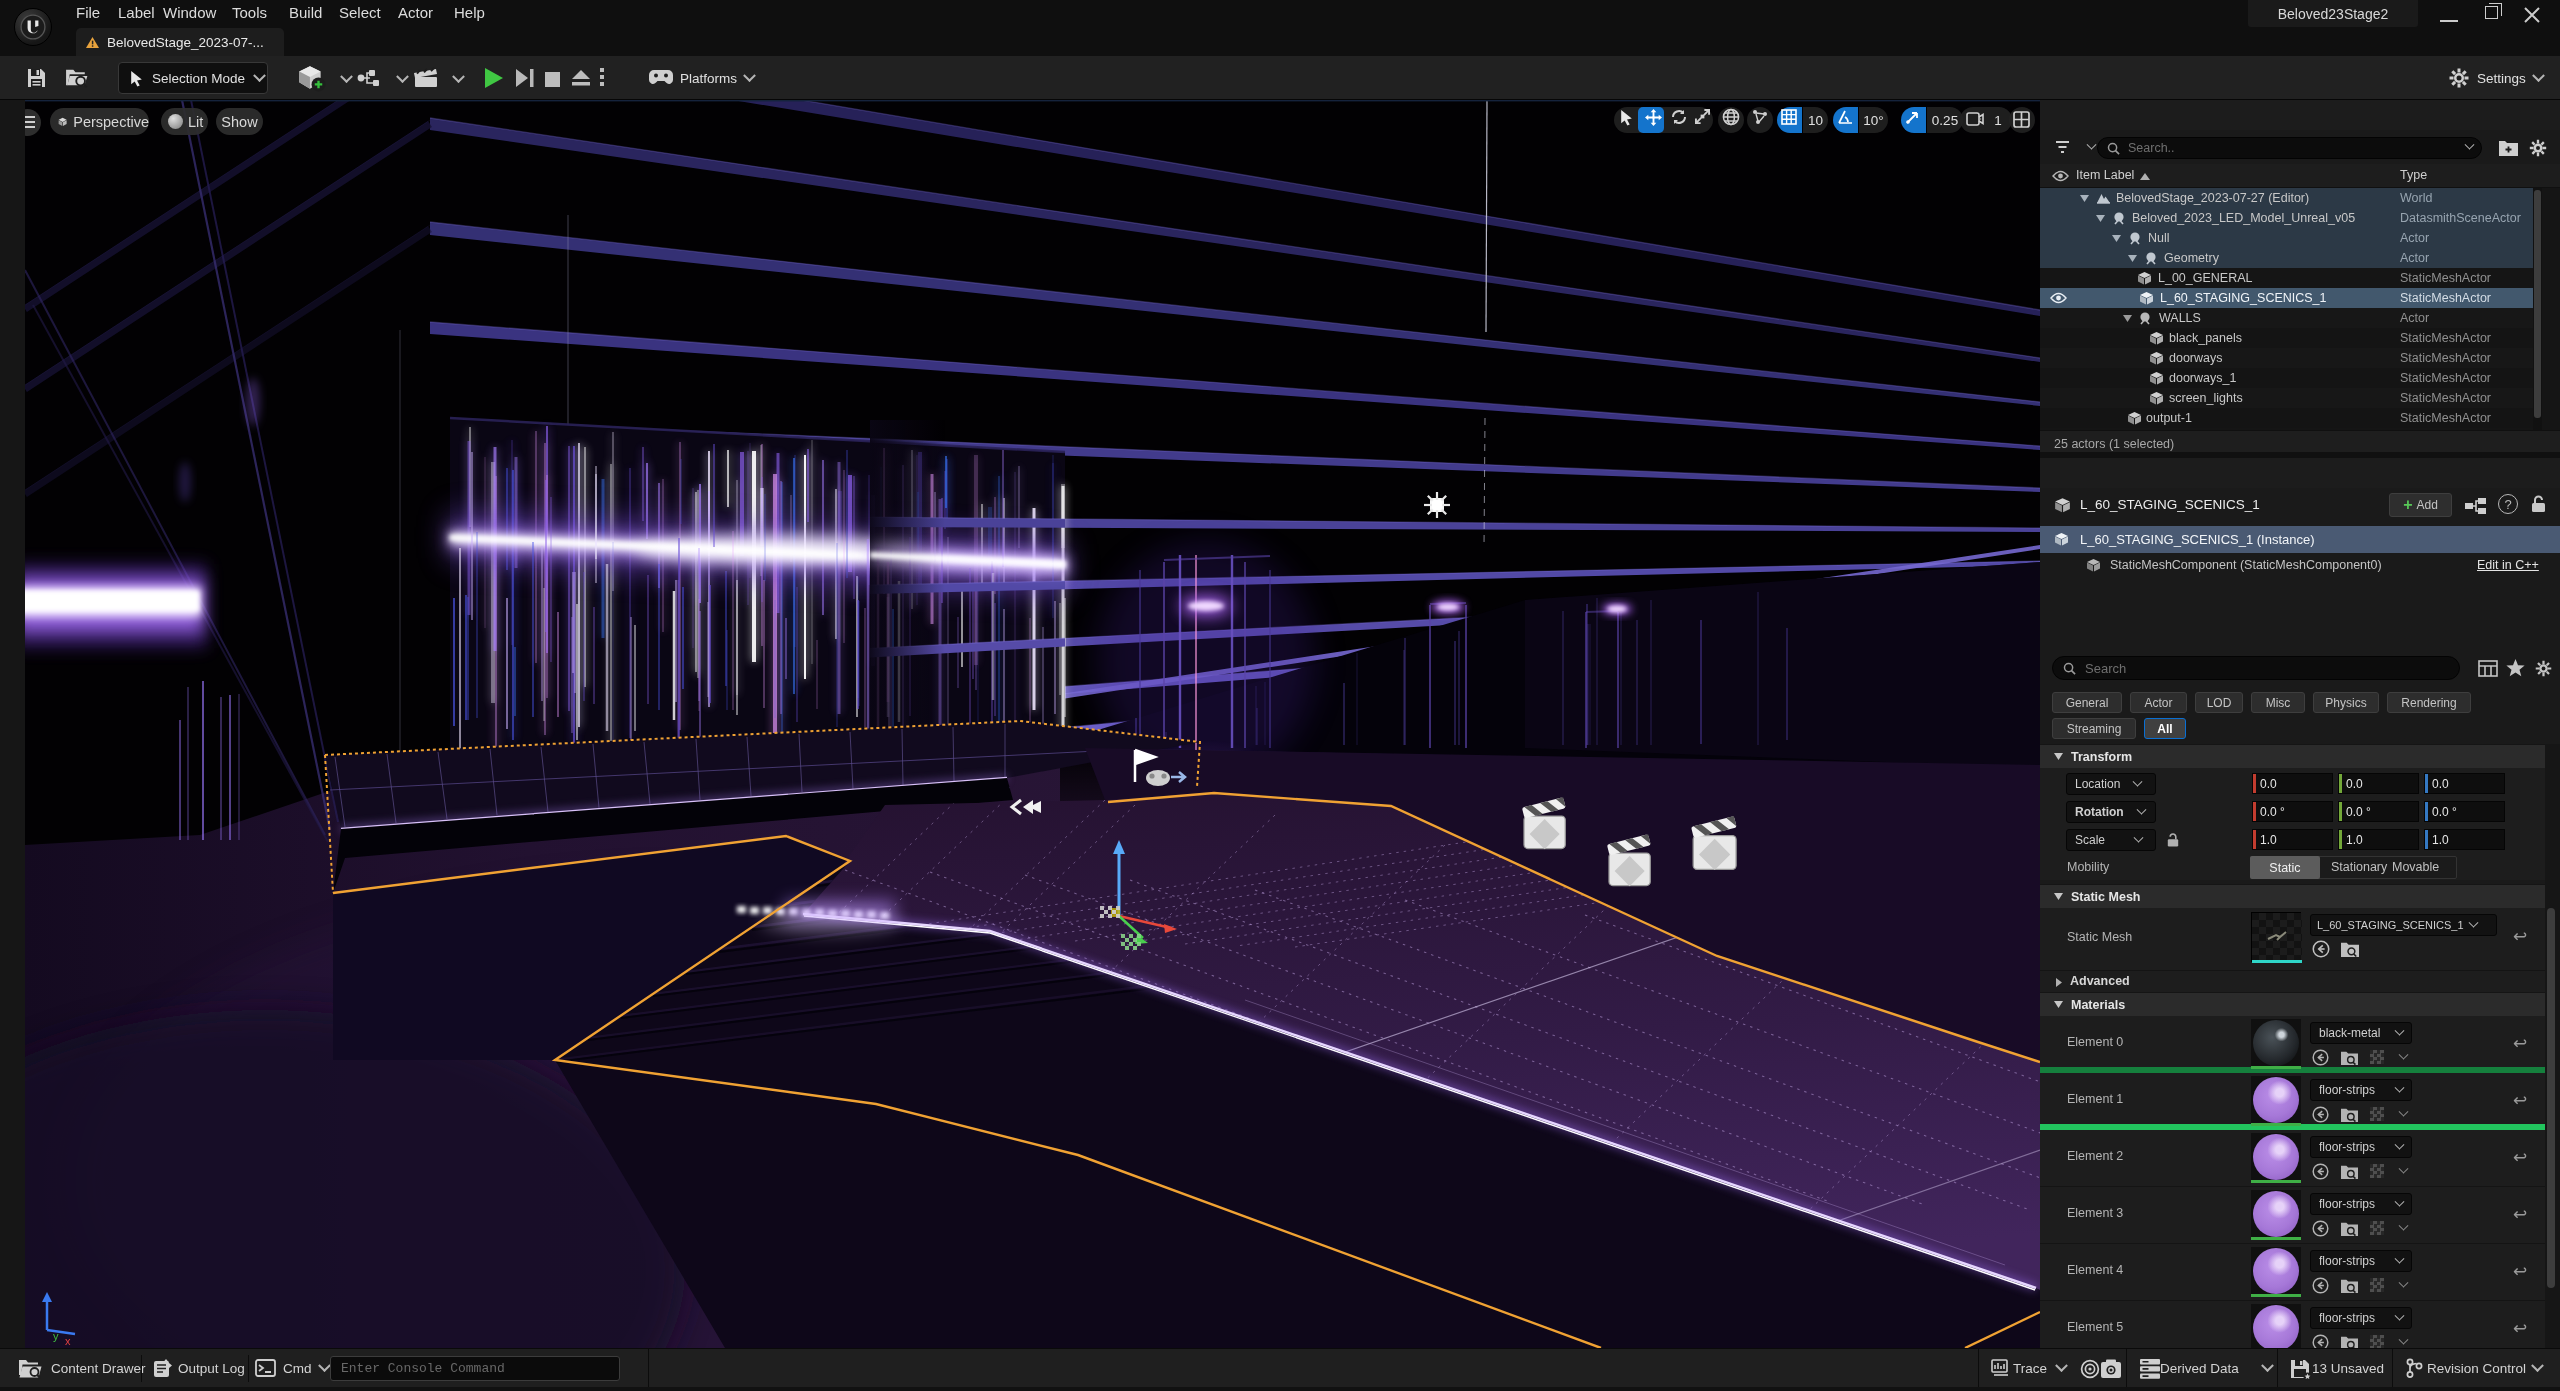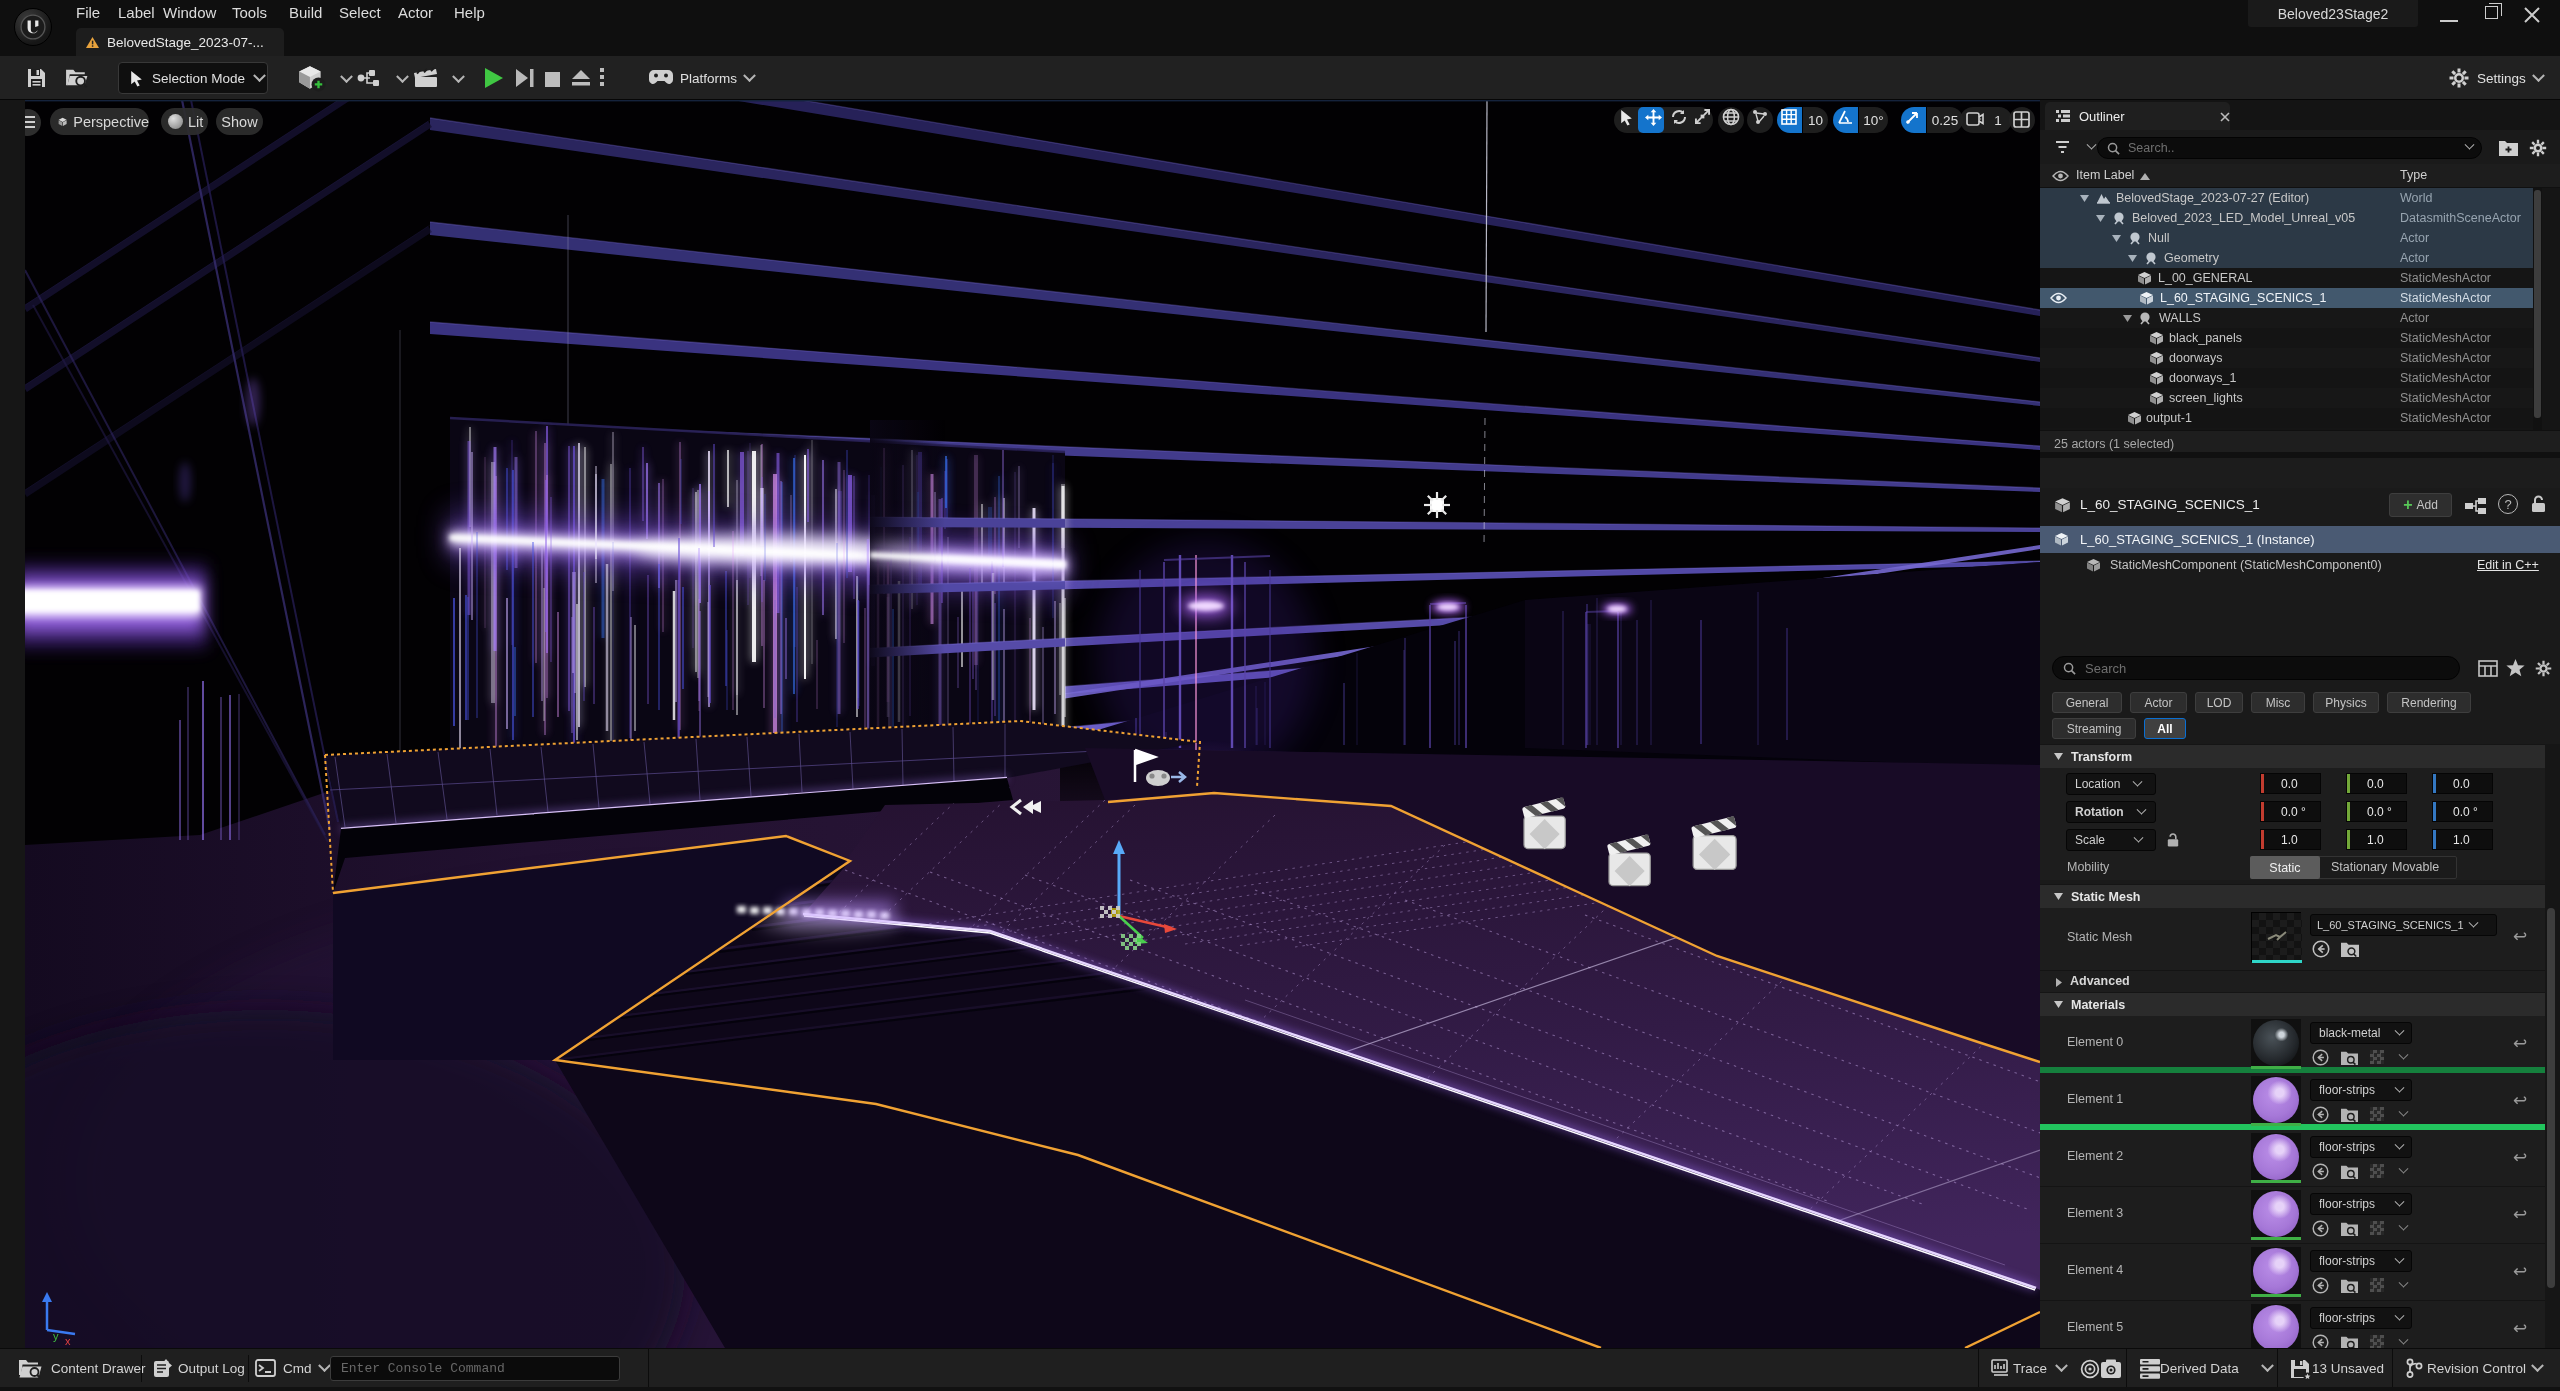--- a/index.html
+++ b/index.html
@@ -31,22 +31,22 @@
   #statusbar { position:absolute; left:0; top:1348px; width:2560px; height:39px; background:#1f1f1f; border-top:1px solid #0a0a0a;}
   #statusbottom { position:absolute; left:0; top:1387px; width:2560px; height:4px; background:#111; }
   .sbitem { position:absolute; top:0; height:39px; display:flex; align-items:center; font-size:13.5px; color:#d4d4d4; white-space:nowrap; }
   .chev { display:inline-block; width:9px; height:9px; border-right:2px solid #b5b5b5; border-bottom:2px solid #b5b5b5;
      transform:rotate(45deg) translate(-2px,-2px); margin-left:8px; }
   .chev.sm { width:7px; height:7px; border-width:1.6px; }
   .orow { position:absolute; left:0; width:496px; height:20px; display:flex; align-items:center; font-size:12.5px; color:#c8c8c8; }
   .orow .typ { position:absolute; left:360px; color:#909090; }
   .sechdr { position:absolute; left:0; width:505px; height:24px; background:#2b2b2b; display:flex; align-items:center;
      font-size:12.5px; font-weight:bold; color:#e6e6e6; border-top:1px solid #151515;}
-  .numfield { position:absolute; width:61px; height:21px; background:#0e0e0e; border:1px solid #050505;
-     display:flex; align-items:center; font-size:12px; color:#e8e8e8; padding-left:20px;margin-left:8px; }
+  .numfield { position:absolute; width:81px; height:21px; background:#0e0e0e; border:1px solid #050505;
+     display:flex; align-items:center; font-size:12px; color:#e8e8e8; padding-left:7px; }
   .numfield i { position:absolute; left:0; top:0; bottom:0; width:3px; }
   .ddbox { position:absolute; height:22px; background:#121212; border:1px solid #060606; border-radius:3px;
      display:flex; align-items:center; font-size:12px; color:#d0d0d0; padding:0 8px; }
   .fbtn { position:absolute; height:21px; background:#2d2d2d; border:1px solid #3e3e3e; border-radius:3px;
      display:flex; align-items:center; justify-content:center; font-size:12px; color:#c4c4c4; }
   .tabbar { position:absolute; left:0; width:520px; height:30px; background:#141414; }
   .tab { position:absolute; top:2px; height:28px; background:#1f1f1f; border-radius:5px 5px 0 0;
      display:flex; align-items:center; font-size:13px; color:#ececec; }
   .undo { color:#9a9a9a; font-size:17px; }
   .vbtn { position:absolute; top:7px; height:26px; background:#222222e0; display:flex; align-items:center;
@@ -873,36 +873,20 @@
  <div class="vbtn" style="left:1984px;width:26px;border-radius:13px;"></div>
  <svg class="abs" style="left:1988px;top:11px" width="17" height="17" viewBox="0 0 17 17">
         <rect x="1" y="1" width="15" height="15" rx="2" fill="none" stroke="#d0d0d0" stroke-width="1.7"></rect>
         <path d="M8.5 1 v15 M1 8.5 h15" stroke="#d0d0d0" stroke-width="1.7"></path>
       </svg>
 </div>
 
 </div>
 <div id="rightpanel">
 
- <div class="tabbar" style="top:0;">
-  <div class="tab" style="left:5px;width:185px;padding-left:10px;">
-   <svg width="16" height="14" viewBox="0 0 16 14" style="margin-right:8px">
-          <rect x="1" y="1" width="3" height="3" fill="#cfcfcf"></rect>
-          <rect x="6" y="1" width="9" height="3" fill="#cfcfcf"></rect>
-          <rect x="3" y="5.5" width="3" height="3" fill="#cfcfcf"></rect>
-          <rect x="8" y="5.5" width="7" height="3" fill="#cfcfcf"></rect>
-          <rect x="1" y="10" width="3" height="3" fill="#cfcfcf"></rect>
-          <rect x="6" y="10" width="9" height="3" fill="#cfcfcf"></rect>
-        </svg>
-   Outliner
-   <svg width="10" height="10" style="position:absolute;left:175px;top:10px">
-          <path d="M1 1 L9 9 M9 1 L1 9" stroke="#bbb" stroke-width="1.6"></path>
-        </svg>
-  </div>
- </div>
  <div class="abs" style="left:0;top:30px;width:520px;height:328px;background:#1a1a1a;">
 
   <svg class="abs" style="left:14px;top:10px" width="22" height="18" viewBox="0 0 22 18">
         <path d="M2 2 h13 M4.5 7 h8 M7 12 h3" stroke="#cfcfcf" stroke-width="2"></path>
       </svg>
   <span class="chev sm abs" style="left:40px;top:14px"></span>
   <div class="abs" style="left:57px;top:7px;width:385px;height:22px;background:#0c0c0c;border:1px solid #030303;border-radius:11px;">
     <svg width="13" height="13" style="position:absolute;left:9px;top:4px" viewBox="0 0 14 14">
           <circle cx="6" cy="6" r="4.4" fill="none" stroke="#9a9a9a" stroke-width="1.6"></circle>
           <path d="M9.2 9.2 L13 13" stroke="#9a9a9a" stroke-width="1.8"></path>

